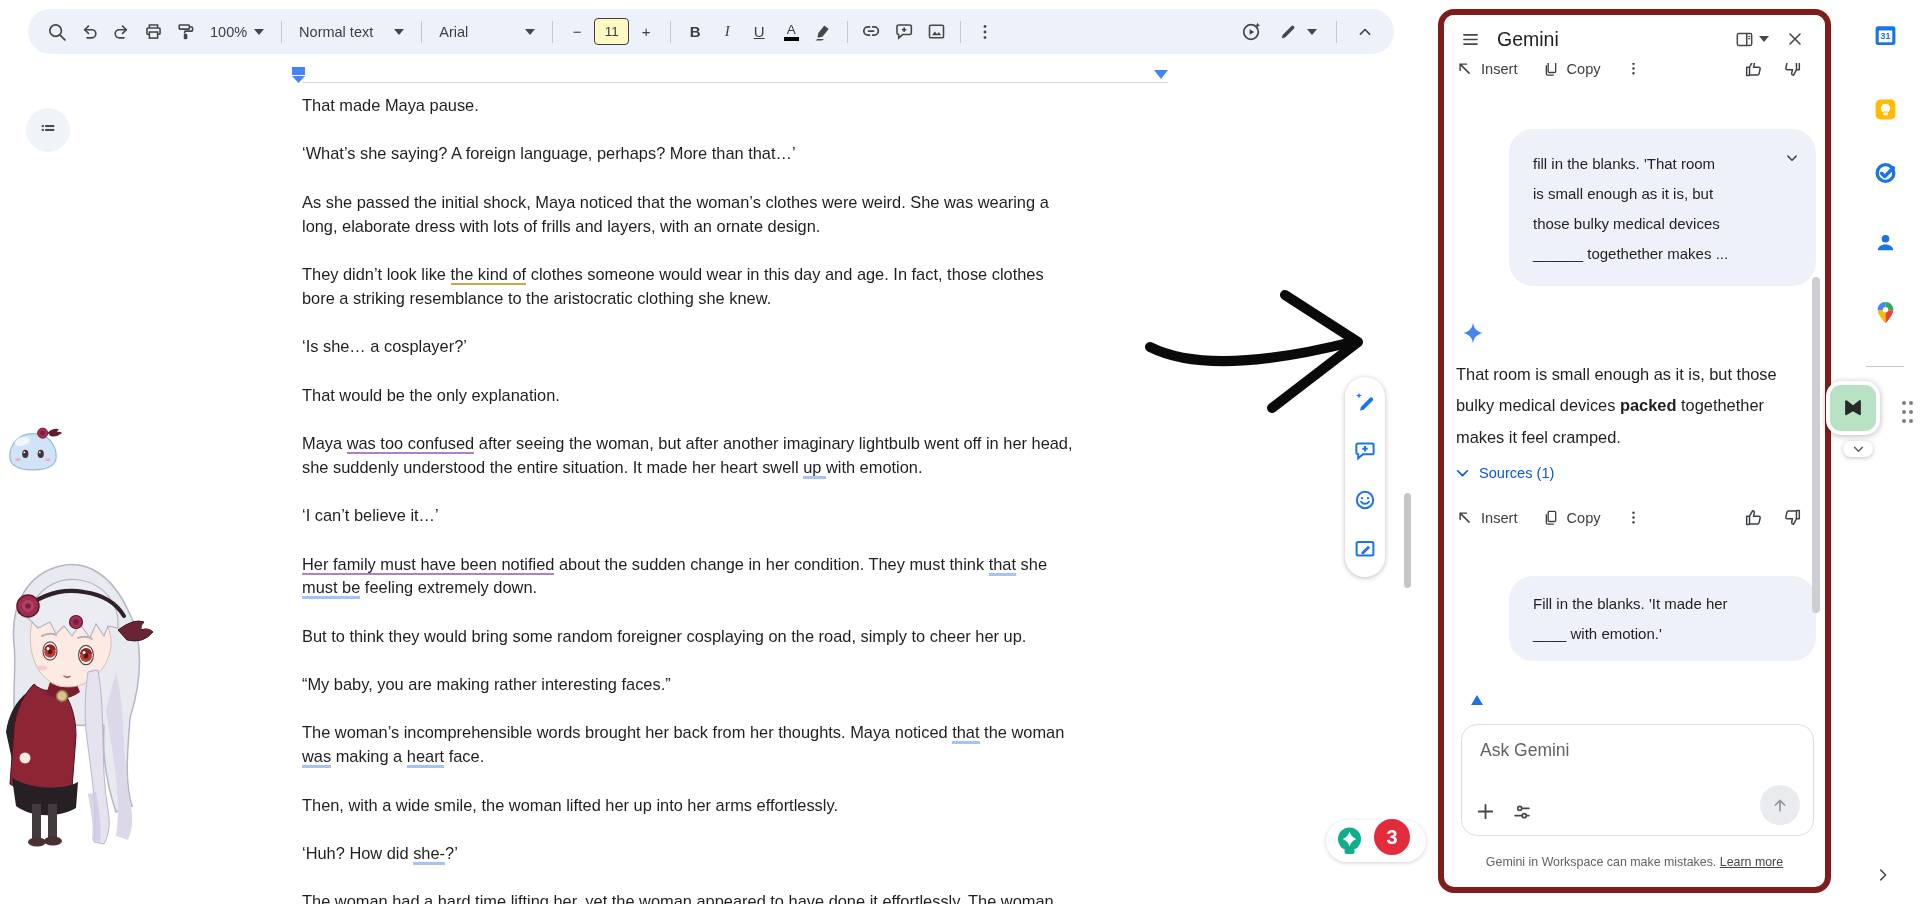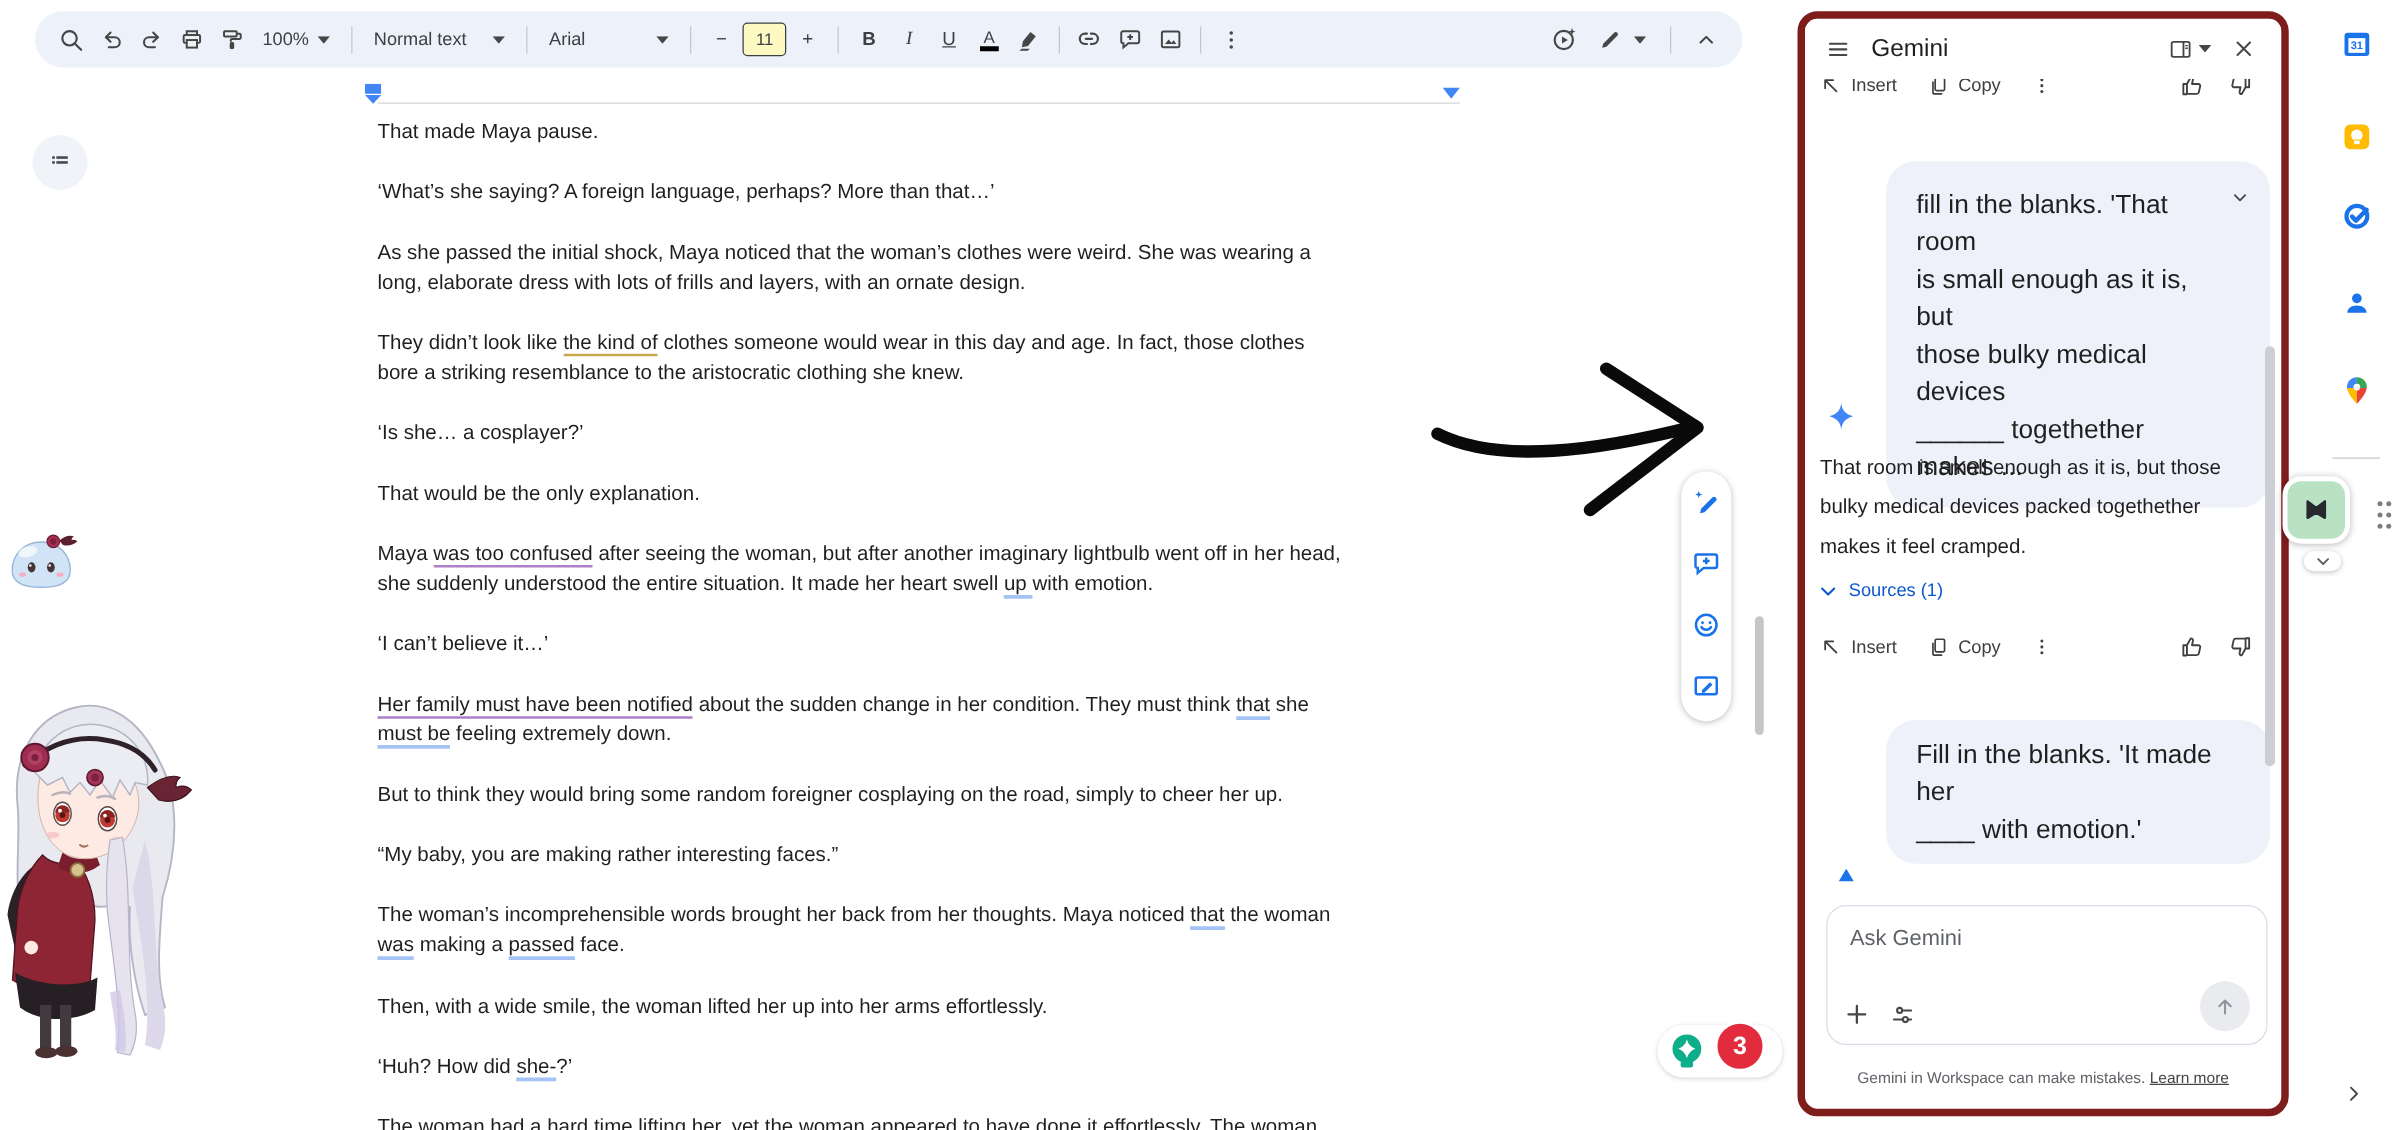--- a/index.html
+++ b/index.html
@@ -41,21 +41,21 @@
   .panel-header{position:absolute;left:0;top:0;right:0;height:48px;display:flex;align-items:center;
                 padding:0 20px 0 16px;background:#fff;z-index:3;}
   .panel-title{font-size:19.5px;color:#1f1f1f;margin-left:16px;flex:1;}
   .ph-right{display:flex;align-items:center;gap:4px;}
   .clip-row{position:absolute;left:12px;right:22px;top:48px;height:24px;overflow:hidden;z-index:1;}
   .action-row{display:flex;align-items:center;font-size:14.6px;color:#3c4043;}
   .action-row .lbl{margin:0 0 0 7px;}
   .action-row .gap{width:24px;}
   .action-row .spacer{flex:1;}
   .bubble{position:absolute;left:65px;width:307px;background:#eef1f9;border-radius:24px;box-sizing:border-box;
-          padding:20px 16px 17px 24px;font-size:21px;line-height:30px;color:#1f1f1f;}
+          padding:20px 16px 17px 24px;font-size:15px;line-height:30px;color:#1f1f1f;}
   .bubble .chev{position:absolute;right:15px;top:20px;}
   .gem-response{position:absolute;left:12px;top:344px;width:368px;font-size:16.4px;line-height:31.4px;color:#1f1f1f;}
   .sources{position:absolute;left:12px;top:450px;display:flex;align-items:center;gap:10px;
            color:#0b57d0;font-size:14.6px;font-weight:500;}
   .row2{position:absolute;left:12px;right:22px;top:492px;}
   .tri-up{position:absolute;left:27px;top:680px;width:0;height:0;border-left:6px solid transparent;
           border-right:6px solid transparent;border-bottom:10px solid #1a73e8;}
   .input-card{position:absolute;left:17px;top:709px;width:353px;height:112px;border:1px solid #d9dee8;
               border-radius:16px;box-sizing:border-box;}
   .input-ph{position:absolute;left:18px;top:15px;font-size:17.5px;color:#5f6368;}
@@ -240,21 +240,21 @@
       <p><span>‘What’s she saying? A foreign language, perhaps? More than that…’</span></p>
       <p><span>As she passed the initial shock, Maya noticed that the woman’s clothes were weird. She was wearing a</span><br><span>long, elaborate dress with lots of frills and layers, with an ornate design.</span></p>
       <p><span>They didn’t look like </span><span class="u-yellow">the kind of</span><span> clothes someone would wear in this day and age. In fact, those clothes</span><br><span>bore a striking resemblance to the aristocratic clothing she knew.</span></p>
       <p><span>‘Is she… a cosplayer?’</span></p>
       <p><span>That would be the only explanation.</span></p>
       <p><span>Maya </span><span class="u-purple">was too confused</span><span> after seeing the woman, but after another imaginary lightbulb went off in her head,</span><br><span>she suddenly understood the entire situation. It made her heart swell </span><span class="u-blue">up </span><span>with emotion.</span></p>
       <p><span>‘I can’t believe it…’</span></p>
       <p><span class="u-purple">Her family must have been notified</span><span> about the sudden change in her condition. They must think </span><span class="u-blue">that</span><span> she</span><br><span class="u-blue">must be</span><span> feeling extremely down.</span></p>
       <p><span>But to think they would bring some random foreigner cosplaying on the road, simply to cheer her up.</span></p>
       <p><span>“My baby, you are making rather interesting faces.”</span></p>
-      <p><span>The woman’s incomprehensible words brought her back from her thoughts. Maya noticed </span><span class="u-blue">that</span><span> the woman</span><br><span class="u-blue">was</span><span> making a </span><span class="u-blue">passed</span><span> face.</span></p>
+      <p><span>The woman’s incomprehensible words brought her back from her thoughts. Maya noticed </span><span class="u-blue">that</span><span> the woman</span><br><span class="u-blue">was</span><span> making a </span><span class="u-blue">heart</span><span> face.</span></p>
       <p><span>Then, with a wide smile, the woman lifted her up into her arms effortlessly.</span></p>
       <p><span>‘Huh? How did </span><span class="u-blue">she-</span><span>?’</span></p>
       <p><span>The woman had a hard time lifting her, yet the woman appeared to have done it effortlessly. The woman…</span></p>
     </div>
 
   <div class="float-tools">
     <div>
       <svg width="24" height="24" viewBox="0 0 24 24">
           <path d="M6 2.8l.8 2 2 .8-2 .8-.8 2-.8-2-2-.8 2-.8z" fill="#1a73e8"></path>
           <path d="M7 20.5l.9-3.5L17 7.8a2 2 0 0 1 2.8 2.8L10.6 19.8 7 20.5z" fill="#1a73e8"></path>
@@ -345,21 +345,21 @@
     <div class="bubble" style="top:114px">
       <div style="width:228px"><span>fill in the blanks. 'That room</span><br><span>is small enough as it is, but</span><br><span>those bulky medical devices</span><br><span>______ togethether makes ...</span></div>
       <svg class="chev" width="18" height="18" viewBox="0 0 24 24" fill="none" stroke="#444746" stroke-width="2" stroke-linecap="round" stroke-linejoin="round">
           <path d="M6.5 9.5l5.5 5.5 5.5-5.5"></path>
         </svg>
     </div>
 
     <svg style="position:absolute;left:17px;top:306px" width="24" height="24" viewBox="0 0 24 24">
         <path d="M12 1.5c.9 5.8 2.7 8.2 9.5 10.5-6.8 2.3-8.6 4.7-9.5 10.5-.9-5.8-2.7-8.2-9.5-10.5C9.3 9.7 11.1 7.3 12 1.5z" fill="#4285f4"></path>
       </svg>
-    <div class="gem-response"><span>That room is small enough as it is, but those</span><br><span>bulky medical devices </span><span style="font-weight: 400;">packed</span><span> togethether</span><br><span>makes it feel cramped.</span></div>
+    <div class="gem-response"><span>That room is small enough as it is, but those</span><br><span>bulky medical devices </span><span style="font-weight: 700;">packed</span><span> togethether</span><br><span>makes it feel cramped.</span></div>
 
     <div class="sources">
       <svg width="13" height="9" viewBox="0 0 24 16" fill="none" stroke="#0b57d0" stroke-width="3" stroke-linecap="round" stroke-linejoin="round">
           <path d="M3 3l9 9 9-9"></path>
         </svg>
       <span>Sources (1)</span>
     </div>
 
     <div class="row2 action-row">
       <svg width="18" height="18" viewBox="0 0 24 24" fill="none" stroke="#3c4043" stroke-width="1.9" stroke-linecap="round" stroke-linejoin="round">

